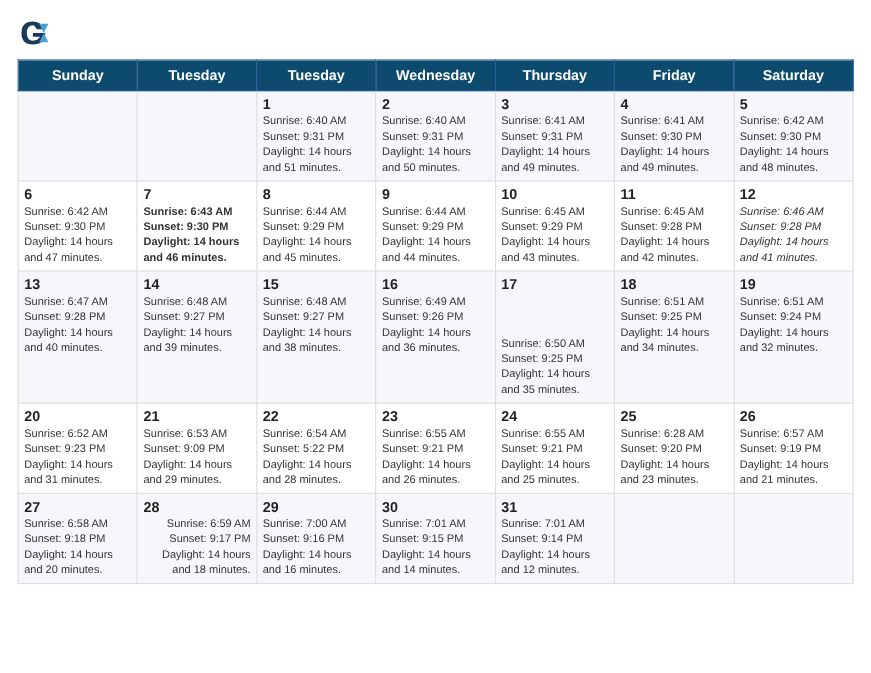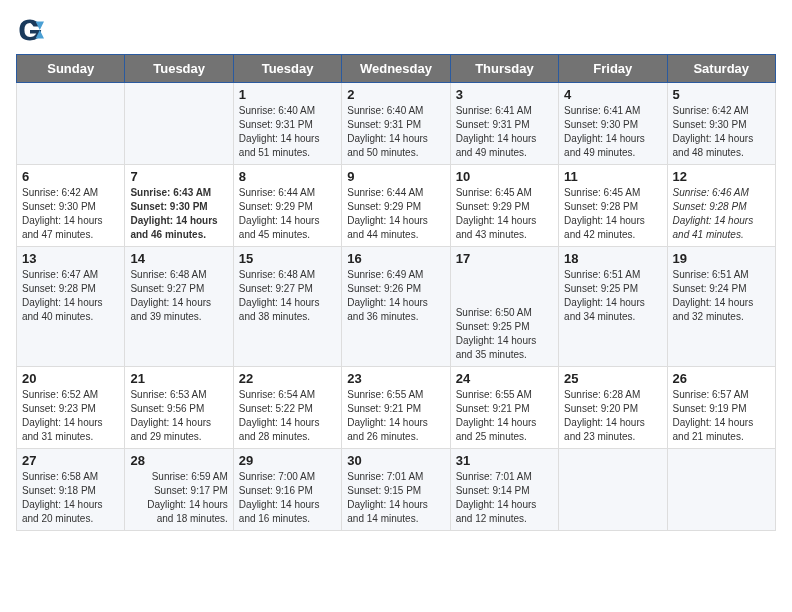--- a/index.html
+++ b/index.html
@@ -45,21 +45,21 @@
     .location-title {
       font-size: 16px;
       color: #444;
     }
     table {
       width: 100%;
       border-collapse: collapse;
       border: 1px solid #ccc;
     }
     thead tr th {
-      background: #737373;
+      background: #0c4a6e;
       color: #fff;
       font-size: 13px;
       font-weight: bold;
       padding: 6px 4px;
       text-align: center;
       border: 1px solid #2a5a9f;
     }
     tbody tr td {
       border: 1px solid #ddd;
       vertical-align: top;
@@ -249,21 +249,21 @@
       <tr>
         <td>
           <span class="day-num">20</span>
           <div class="day-info" style="white-space: pre-line;">Sunrise: 6:52 AM
 Sunset: 9:23 PM
 Daylight: 14 hours and 31 minutes.</div>
         </td>
         <td>
           <span class="day-num">21</span>
           <div class="day-info" style="white-space: pre-line;">Sunrise: 6:53 AM
-Sunset: 9:56 PM
+Sunset: 9:09 PM
 Daylight: 14 hours and 29 minutes.</div>
         </td>
         <td>
           <span class="day-num">22</span>
           <div class="day-info" style="white-space: pre-line;">Sunrise: 6:54 AM
 Sunset: 5:22 PM
 Daylight: 14 hours and 28 minutes.</div>
         </td>
         <td>
           <span class="day-num">23</span>

